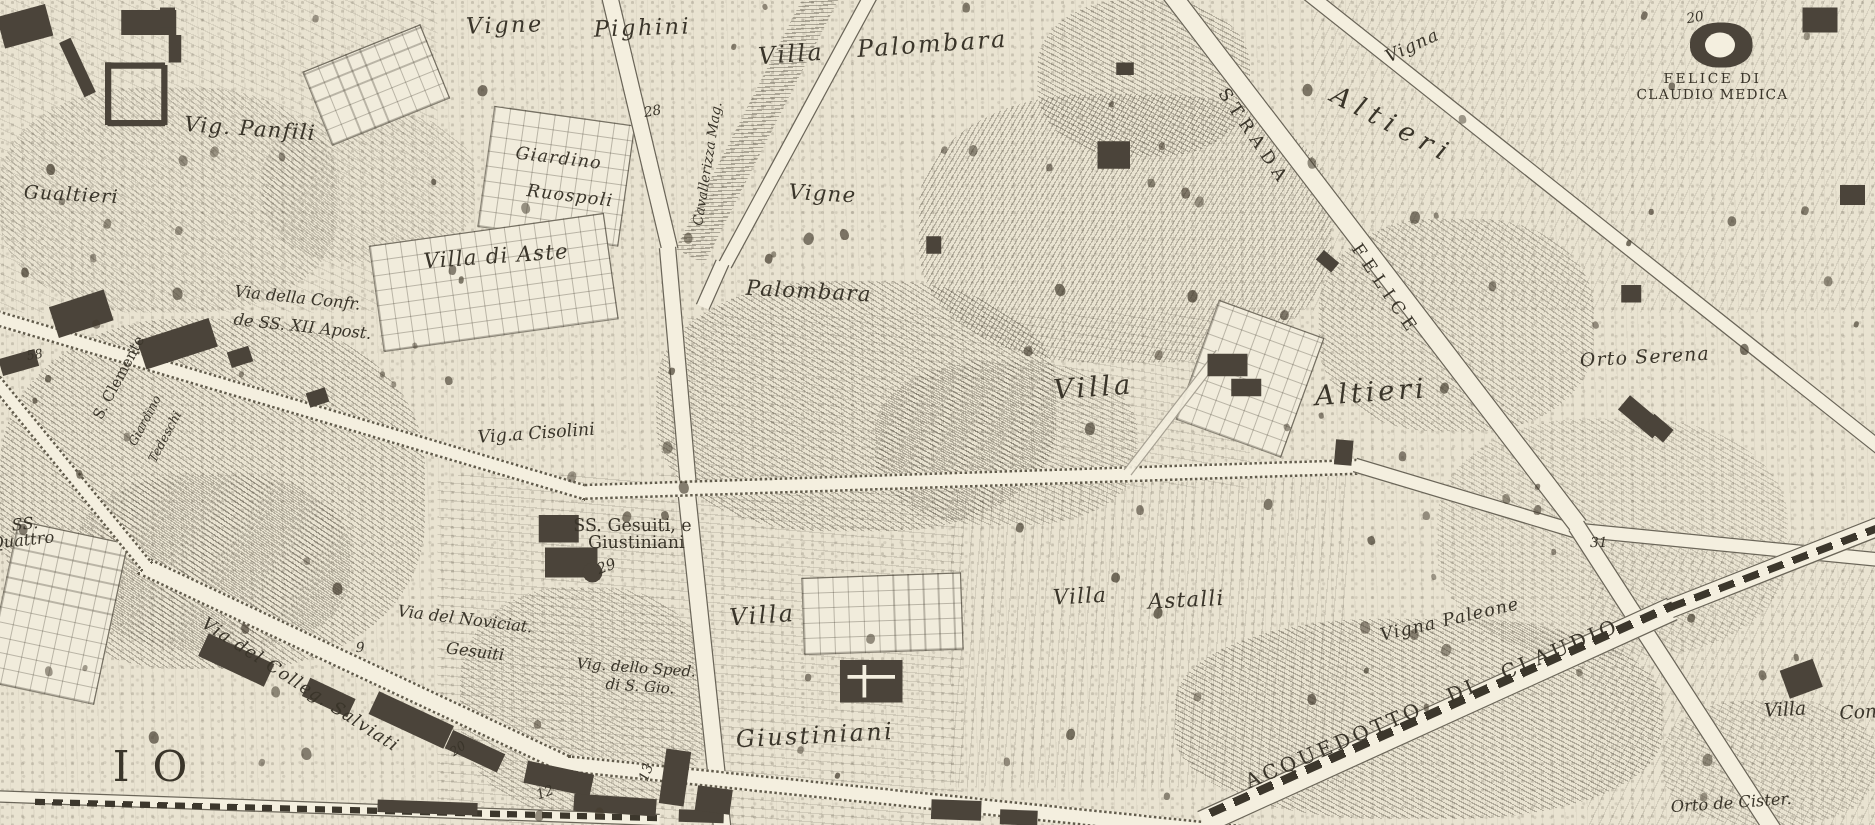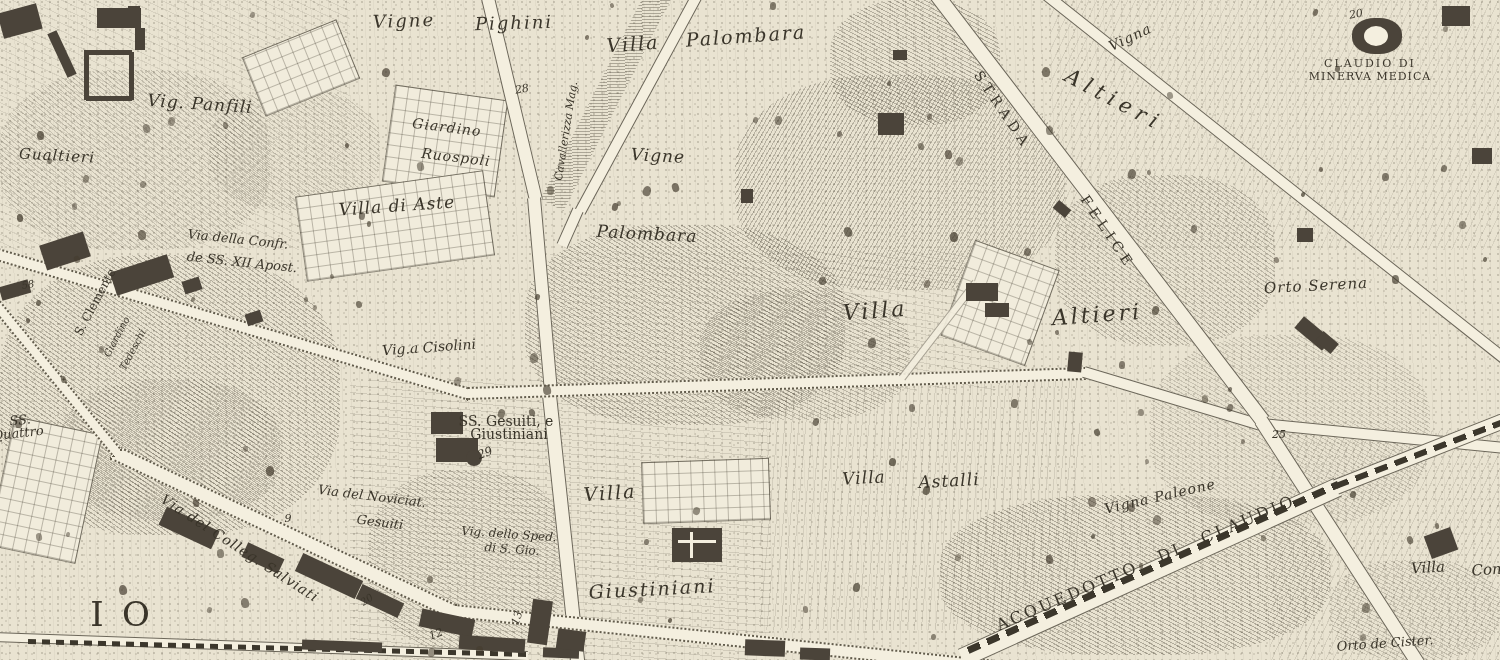--- a/index.html
+++ b/index.html
@@ -277,22 +277,22 @@
       <div class="lb it" style="left: 633px; top: 44px; font-size: 19px; letter-spacing: 2px; transform: translate(-50%, -50%) rotate(-4deg);">Villa</div>
       <div class="lb it" style="left: 746px; top: 36px; font-size: 19px; letter-spacing: 2px; transform: translate(-50%, -50%) rotate(-4deg);">Palombara</div>
       <div class="lb it" style="left: 658px; top: 156px; font-size: 17px; letter-spacing: 1px; transform: translate(-50%, -50%) rotate(3deg);">Vigne</div>
       <div class="lb it" style="left: 647px; top: 234px; font-size: 17px; letter-spacing: 1px; transform: translate(-50%, -50%) rotate(3deg);">Palombara</div>
       <div class="lb it" style="left: 875px; top: 311px; font-size: 22px; letter-spacing: 3px; transform: translate(-50%, -50%) rotate(-4deg);">Villa</div>
       <div class="lb it" style="left: 1097px; top: 315px; font-size: 22px; letter-spacing: 3px; transform: translate(-50%, -50%) rotate(-4deg);">Altieri</div>
       <div class="lb it" style="left: 1114px; top: 100px; font-size: 21px; letter-spacing: 6px; transform: translate(-50%, -50%) rotate(28deg);">Altieri</div>
       <div class="lb it" style="left: 1130px; top: 37px; font-size: 14px; letter-spacing: 1px; transform: translate(-50%, -50%) rotate(-25deg);">Vigna</div>
       <div class="lb rm" style="left: 1003px; top: 110px; font-size: 14px; letter-spacing: 5px; transform: translate(-50%, -50%) rotate(56deg);">STRADA</div>
       <div class="lb rm" style="left: 1108px; top: 232px; font-size: 14px; letter-spacing: 5px; transform: translate(-50%, -50%) rotate(56deg);">FELICE</div>
-      <div class="lb rm" style="left: 1370px; top: 63px; font-size: 11px; letter-spacing: 2px; transform: translate(-50%, -50%) rotate(0deg);">CLAUDIO DI</div>
-      <div class="lb rm" style="left: 1370px; top: 76px; font-size: 11px; letter-spacing: 1px; transform: translate(-50%, -50%) rotate(0deg);">MINERVA MEDICA</div>
+      <div class="lb rm" style="left: 1370px; top: 63px; font-size: 11px; letter-spacing: 2px; transform: translate(-50%, -50%) rotate(0deg);">FELICE DI</div>
+      <div class="lb rm" style="left: 1370px; top: 76px; font-size: 11px; letter-spacing: 1px; transform: translate(-50%, -50%) rotate(0deg);">CLAUDIO MEDICA</div>
       <div class="lb num" style="left: 1356px; top: 14px; font-size: 11px; transform: translate(-50%, -50%) rotate(-10deg);">20</div>
       <div class="lb it" style="left: 1316px; top: 286px; font-size: 15px; letter-spacing: 1px; transform: translate(-50%, -50%) rotate(-3deg);">Orto Serena</div>
       <div class="lb rm2" style="left: 95px; top: 302px; font-size: 12px; transform: translate(-50%, -50%) rotate(-62deg);">S. Clemente</div>
       <div class="lb it" style="left: 117px; top: 337px; font-size: 10px; transform: translate(-50%, -50%) rotate(-62deg);">Giardino</div>
       <div class="lb it" style="left: 133px; top: 350px; font-size: 10px; transform: translate(-50%, -50%) rotate(-62deg);">Tedeschi</div>
       <div class="lb it" style="left: 238px; top: 239px; font-size: 13px; transform: translate(-50%, -50%) rotate(6deg);">Via della Confr.</div>
       <div class="lb it" style="left: 242px; top: 262px; font-size: 13px; transform: translate(-50%, -50%) rotate(6deg);">de SS. XII Apost.</div>
       <div class="lb num" style="left: 28px; top: 285px; font-size: 10px; transform: translate(-50%, -50%) rotate(-10deg);">58</div>
       <div class="lb it" style="left: 20px; top: 420px; font-size: 13px; transform: translate(-50%, -50%) rotate(-6deg);">SS.</div>
       <div class="lb it" style="left: 18px; top: 433px; font-size: 13px; transform: translate(-50%, -50%) rotate(-6deg);">Quattro</div>
@@ -312,17 +312,17 @@
       <div class="lb it" style="left: 380px; top: 522px; font-size: 13px; transform: translate(-50%, -50%) rotate(7deg);">Gesuiti</div>
       <div class="lb it" style="left: 240px; top: 548px; font-size: 14px; letter-spacing: 1px; transform: translate(-50%, -50%) rotate(33deg);">Via del Colleg. Salviati</div>
       <div class="lb rm2" style="left: 97px; top: 614px; font-size: 34px; transform: translate(-50%, -50%) rotate(0deg);">I</div>
       <div class="lb rm2" style="left: 136px; top: 614px; font-size: 34px; transform: translate(-50%, -50%) rotate(0deg);">O</div>
       <div class="lb rm" style="left: 1146px; top: 563px; font-size: 16px; letter-spacing: 3px; word-spacing: 14px; transform: translate(-50%, -50%) rotate(-23deg);">ACQUEDOTTO DI CLAUDIO</div>
       <div class="lb it" style="left: 1385px; top: 643px; font-size: 13px; transform: translate(-50%, -50%) rotate(-4deg);">Orto de Cister.</div>
       <div class="lb it" style="left: 1428px; top: 568px; font-size: 15px; transform: translate(-50%, -50%) rotate(-3deg);">Villa</div>
       <div class="lb it" style="left: 1489px; top: 570px; font-size: 15px; transform: translate(-50%, -50%) rotate(-3deg);">Con.</div>
       <div class="lb num" style="left: 517px; top: 618px; font-size: 11px; transform: translate(-50%, -50%) rotate(-70deg);">13</div>
       <div class="lb num" style="left: 436px; top: 634px; font-size: 11px; transform: translate(-50%, -50%) rotate(-20deg);">12</div>
-      <div class="lb num" style="left: 1279px; top: 434px; font-size: 11px; transform: translate(-50%, -50%) rotate(0deg);">25</div>
+      <div class="lb num" style="left: 1279px; top: 434px; font-size: 11px; transform: translate(-50%, -50%) rotate(0deg);">31</div>
       <div class="lb num" style="left: 367px; top: 600px; font-size: 10px; transform: translate(-50%, -50%) rotate(-35deg);">20</div>
       <div class="lb num" style="left: 288px; top: 518px; font-size: 11px; transform: translate(-50%, -50%) rotate(0deg);">9</div>
     </div>
 </div>
 
 </body></html>

